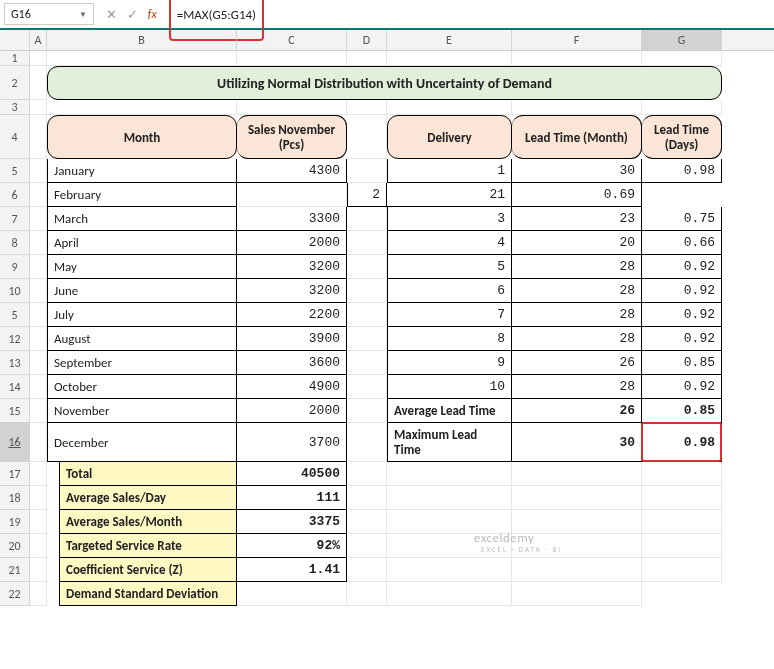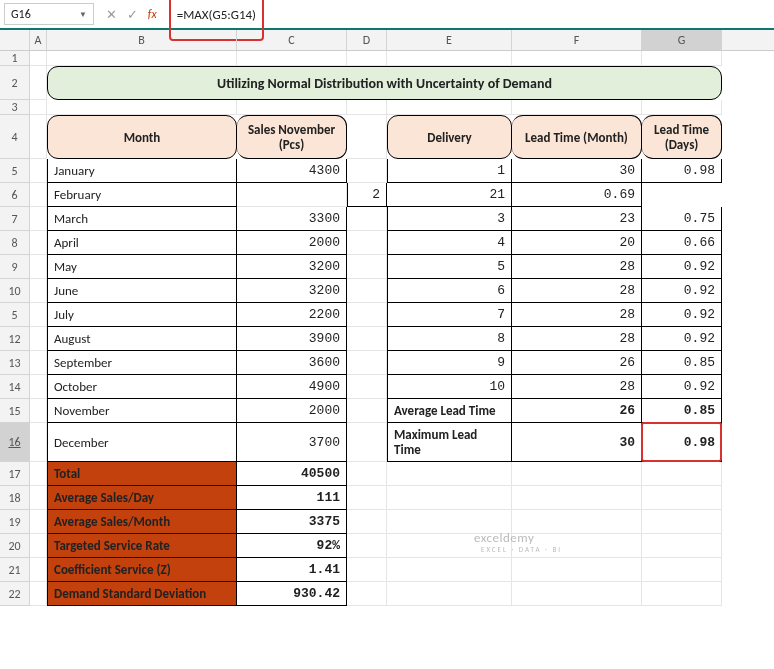--- a/index.html
+++ b/index.html
@@ -103,21 +103,21 @@
   .taller .cell { min-height: 34px; }
   .short .cell { min-height: 8px; }
   .cell.r { justify-content: flex-end; font-family: Liberation Mono, monospace; }
   .cell.c { justify-content: center; text-align: center; }
   .cell.b { font-weight: bold; }
   .tbl-t { border-top: 1px solid #000 !important; border-radius: 11px; }
   .tbl-b { border-bottom: 1px solid #000 !important; }
   .tbl-l { border-left: 1px solid #000 !important; }
   .tbl-r { border-right: 1px solid #000 !important; }
   .hdr { background: #fbe5d6; font-weight: bold; }
-  .yell { background: #c2410c; font-weight: bold; }
+  .yell { background: #fef9c3; font-weight: bold; margin-left: 12px; }
   .titlecell {
     background: #e2efda;
     font-weight: bold;
     font-size: 14px;
     justify-content: center;
   }
   
   .sel-cell {
     position: relative;
   }
@@ -380,21 +380,20 @@
   <div class="cell r b tbl-r tbl-b">1.41</div>
   <div class="cell"></div>
       <div class="cell"></div>
       <div class="cell"></div>
       <div class="cell"></div>
 </div>
 <div class="row">
   <div class="rowhead">22</div>
       <div class="cell"></div>
   <div class="cell yell tbl-l tbl-r tbl-b">Demand Standard Deviation</div>
-  <div class="cell r b tbl-r tbl-b">930.42</div>
   <div class="cell"></div>
       <div class="cell"></div>
       <div class="cell"></div>
       <div class="cell"></div>
 </div>
 
 <div class="watermark">
   <span>exceldemy</span>
   <span class="sub">EXCEL · DATA · BI</span>
 </div>

